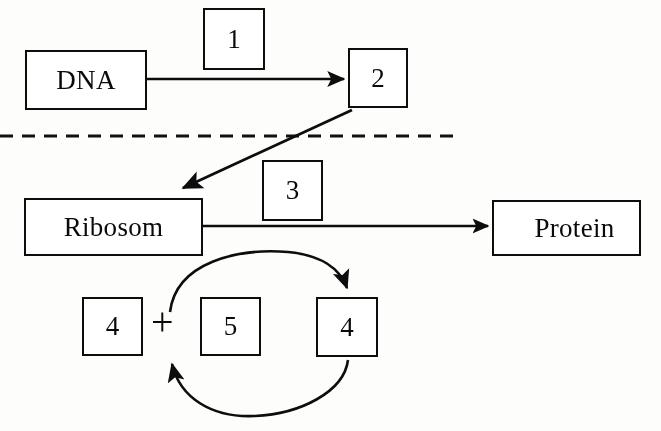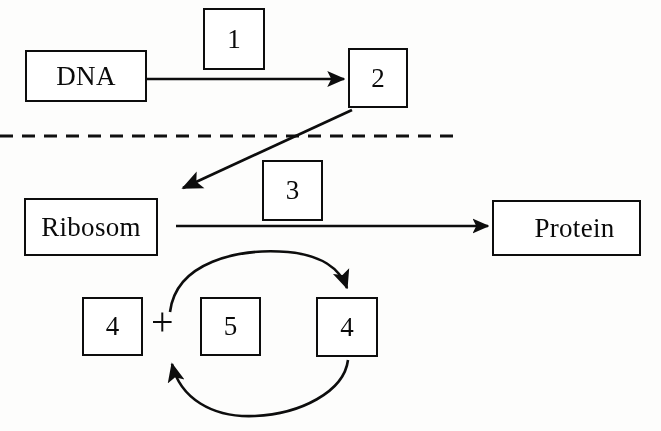--- a/index.html
+++ b/index.html
@@ -82,37 +82,37 @@
 
     <line class="stroke" x1="352" y1="110" x2="183" y2="188" stroke-width="2.8" marker-end="url(#arrowSharp2)"></line>
 
     <line class="stroke" x1="176" y1="226" x2="488" y2="226" stroke-width="2.4" marker-end="url(#arrowSharp)"></line>
 
     <path class="stroke" stroke-width="2.6" d="M 170 312 C 176 262, 238 248, 288 252 C 320 255, 340 268, 347 288" marker-end="url(#arrowSharp2)"></path>
 
     <path class="stroke" stroke-width="2.6" d="M 348 360 C 344 392, 300 414, 255 416 C 212 418, 180 398, 172 364" marker-end="url(#arrowSharp2)"></path>
   </svg>
 
-  <div class="node node-word" style="left:25px; top:50px; width:122px; height:52px;">
+  <div class="node node-word" style="left:25px; top:50px; width:122px; height:60px;">
     <span>DNA</span>
   </div>
 
   <div class="node node-num" style="left:203px; top:8px; width:62px; height:62px;">
     <span>1</span>
   </div>
 
   <div class="node node-num" style="left:348px; top:48px; width:60px; height:60px;">
     <span>2</span>
   </div>
 
   <div class="node node-num" style="left:262px; top:160px; width:61px; height:61px;">
     <span>3</span>
   </div>
 
-  <div class="node node-word" style="left:24px; top:198px; width:134px; height:58px;">
+  <div class="node node-word" style="left:24px; top:198px; width:179px; height:58px;">
     <span>Ribosom</span>
   </div>
 
   <div class="node node-word" style="left:492px; top:200px; width:149px; height:56px;padding-left:16px;">
     <span>Protein</span>
   </div>
 
   <div class="node node-num" style="left:82px; top:297px; width:61px; height:59px;">
     <span>4</span>
   </div>

